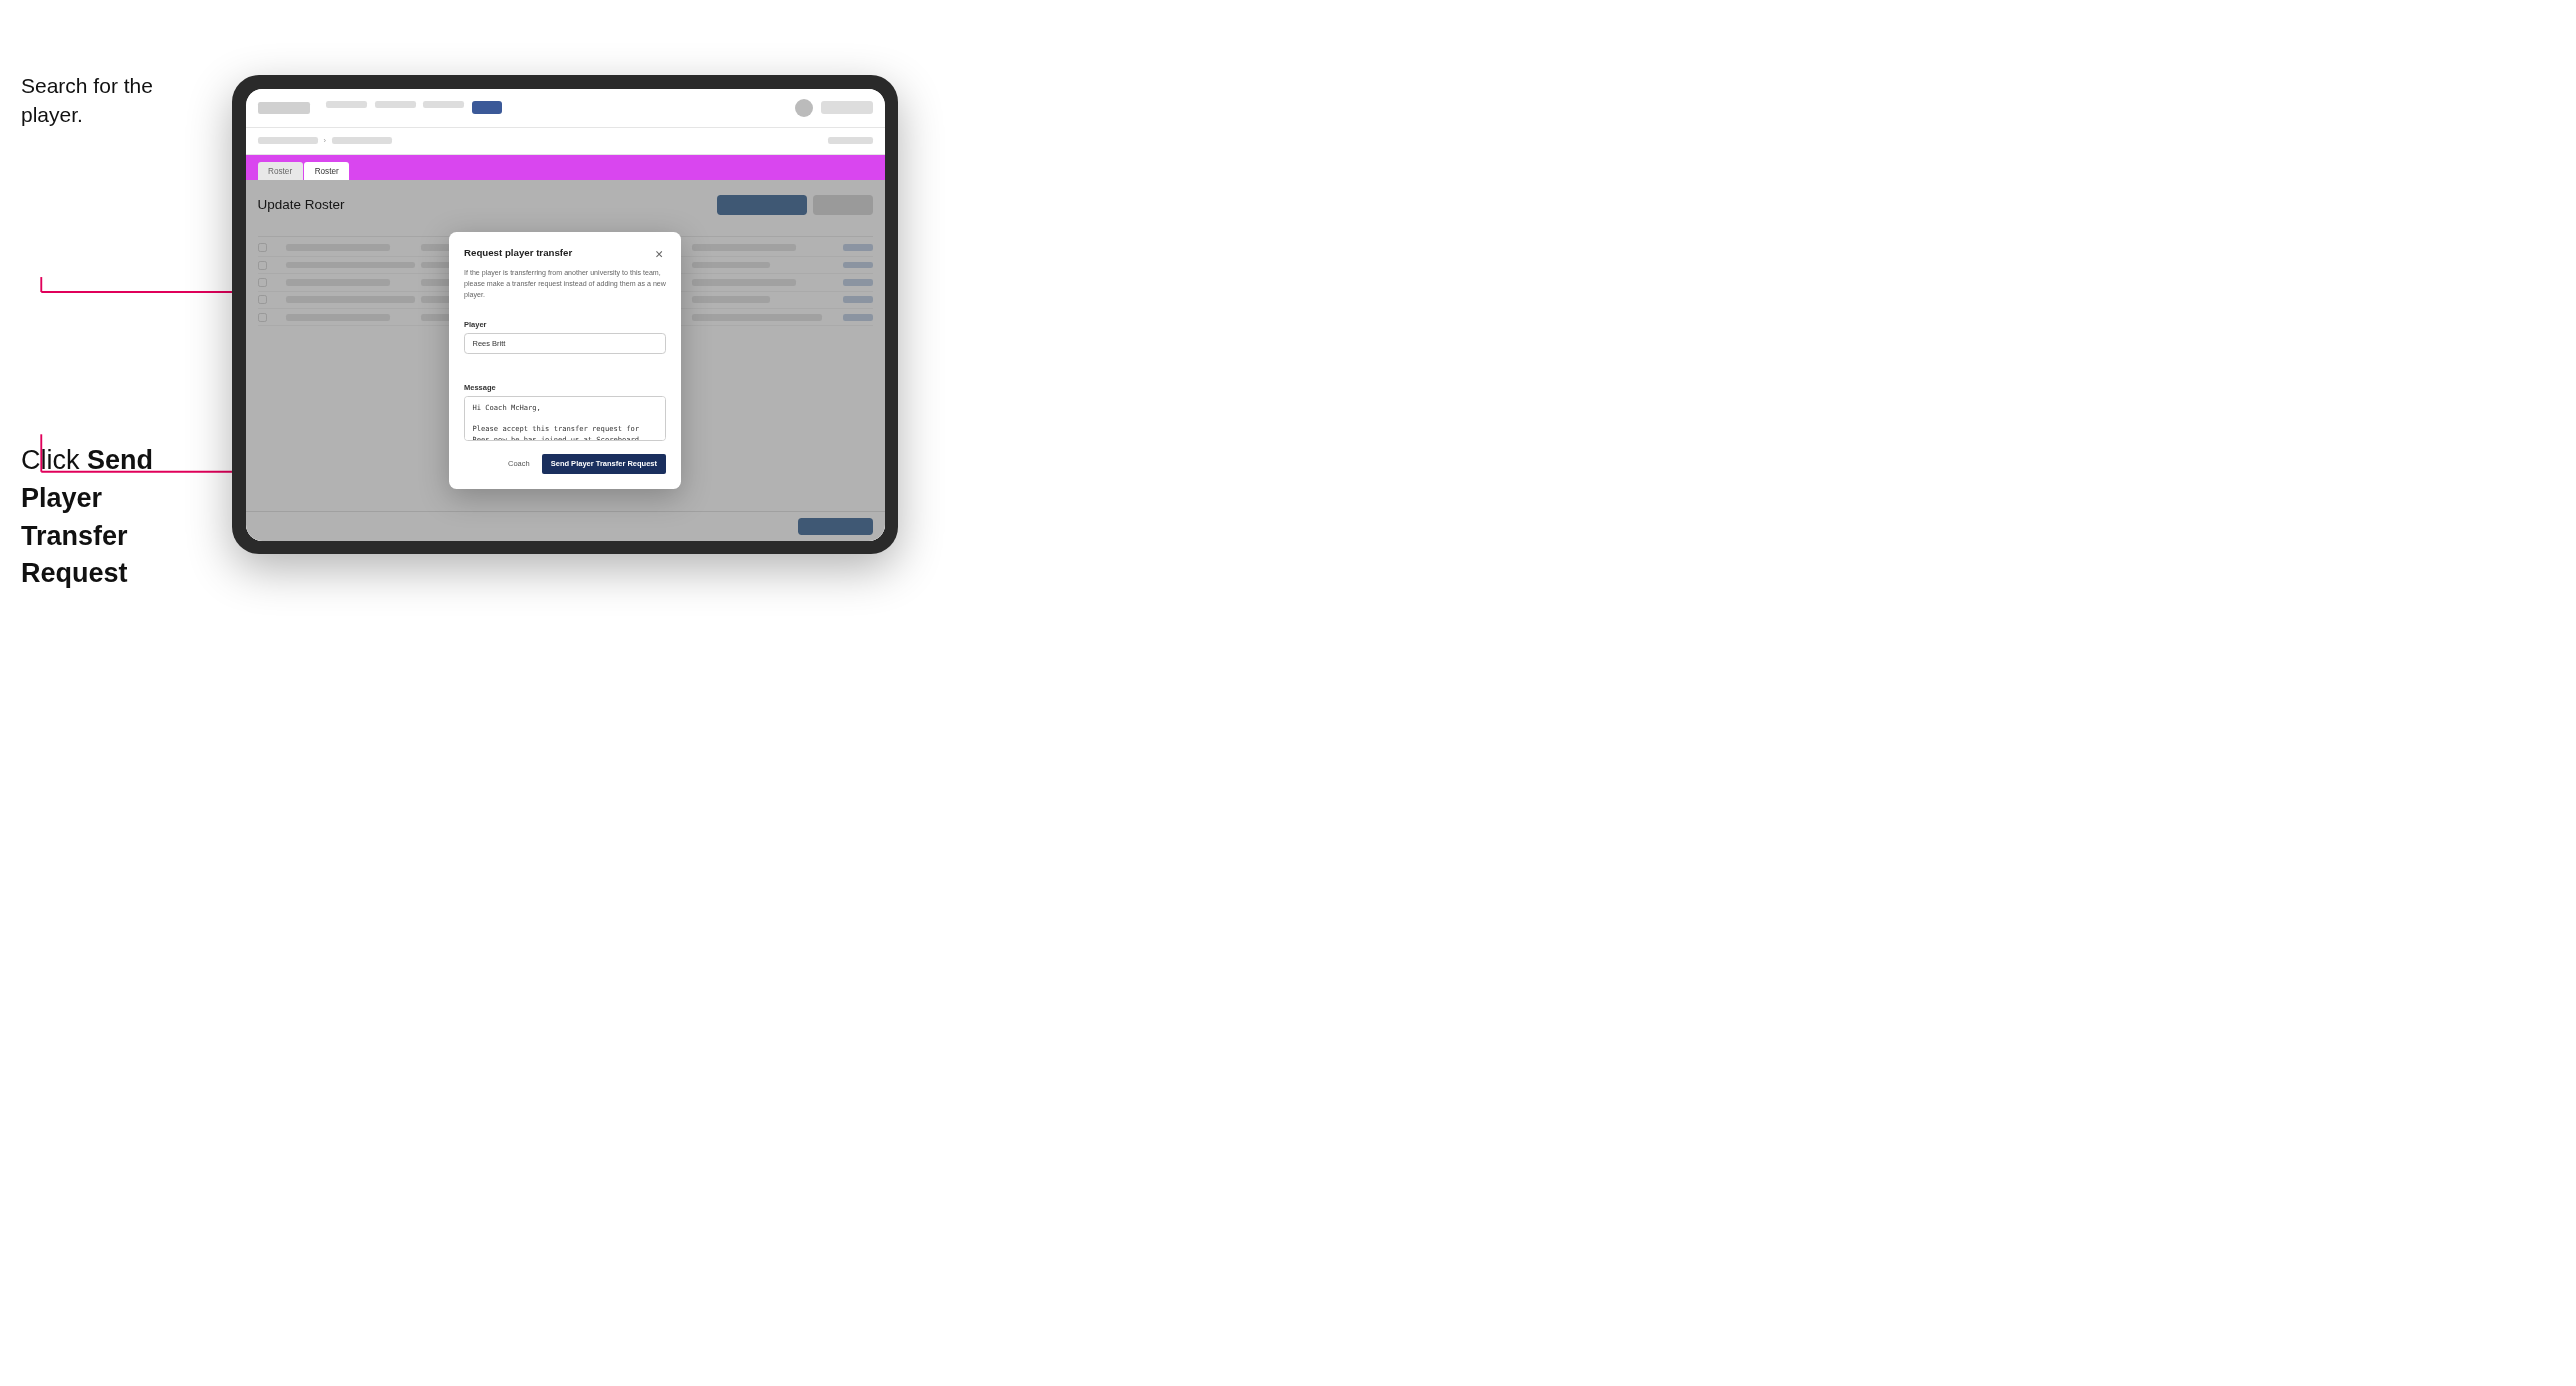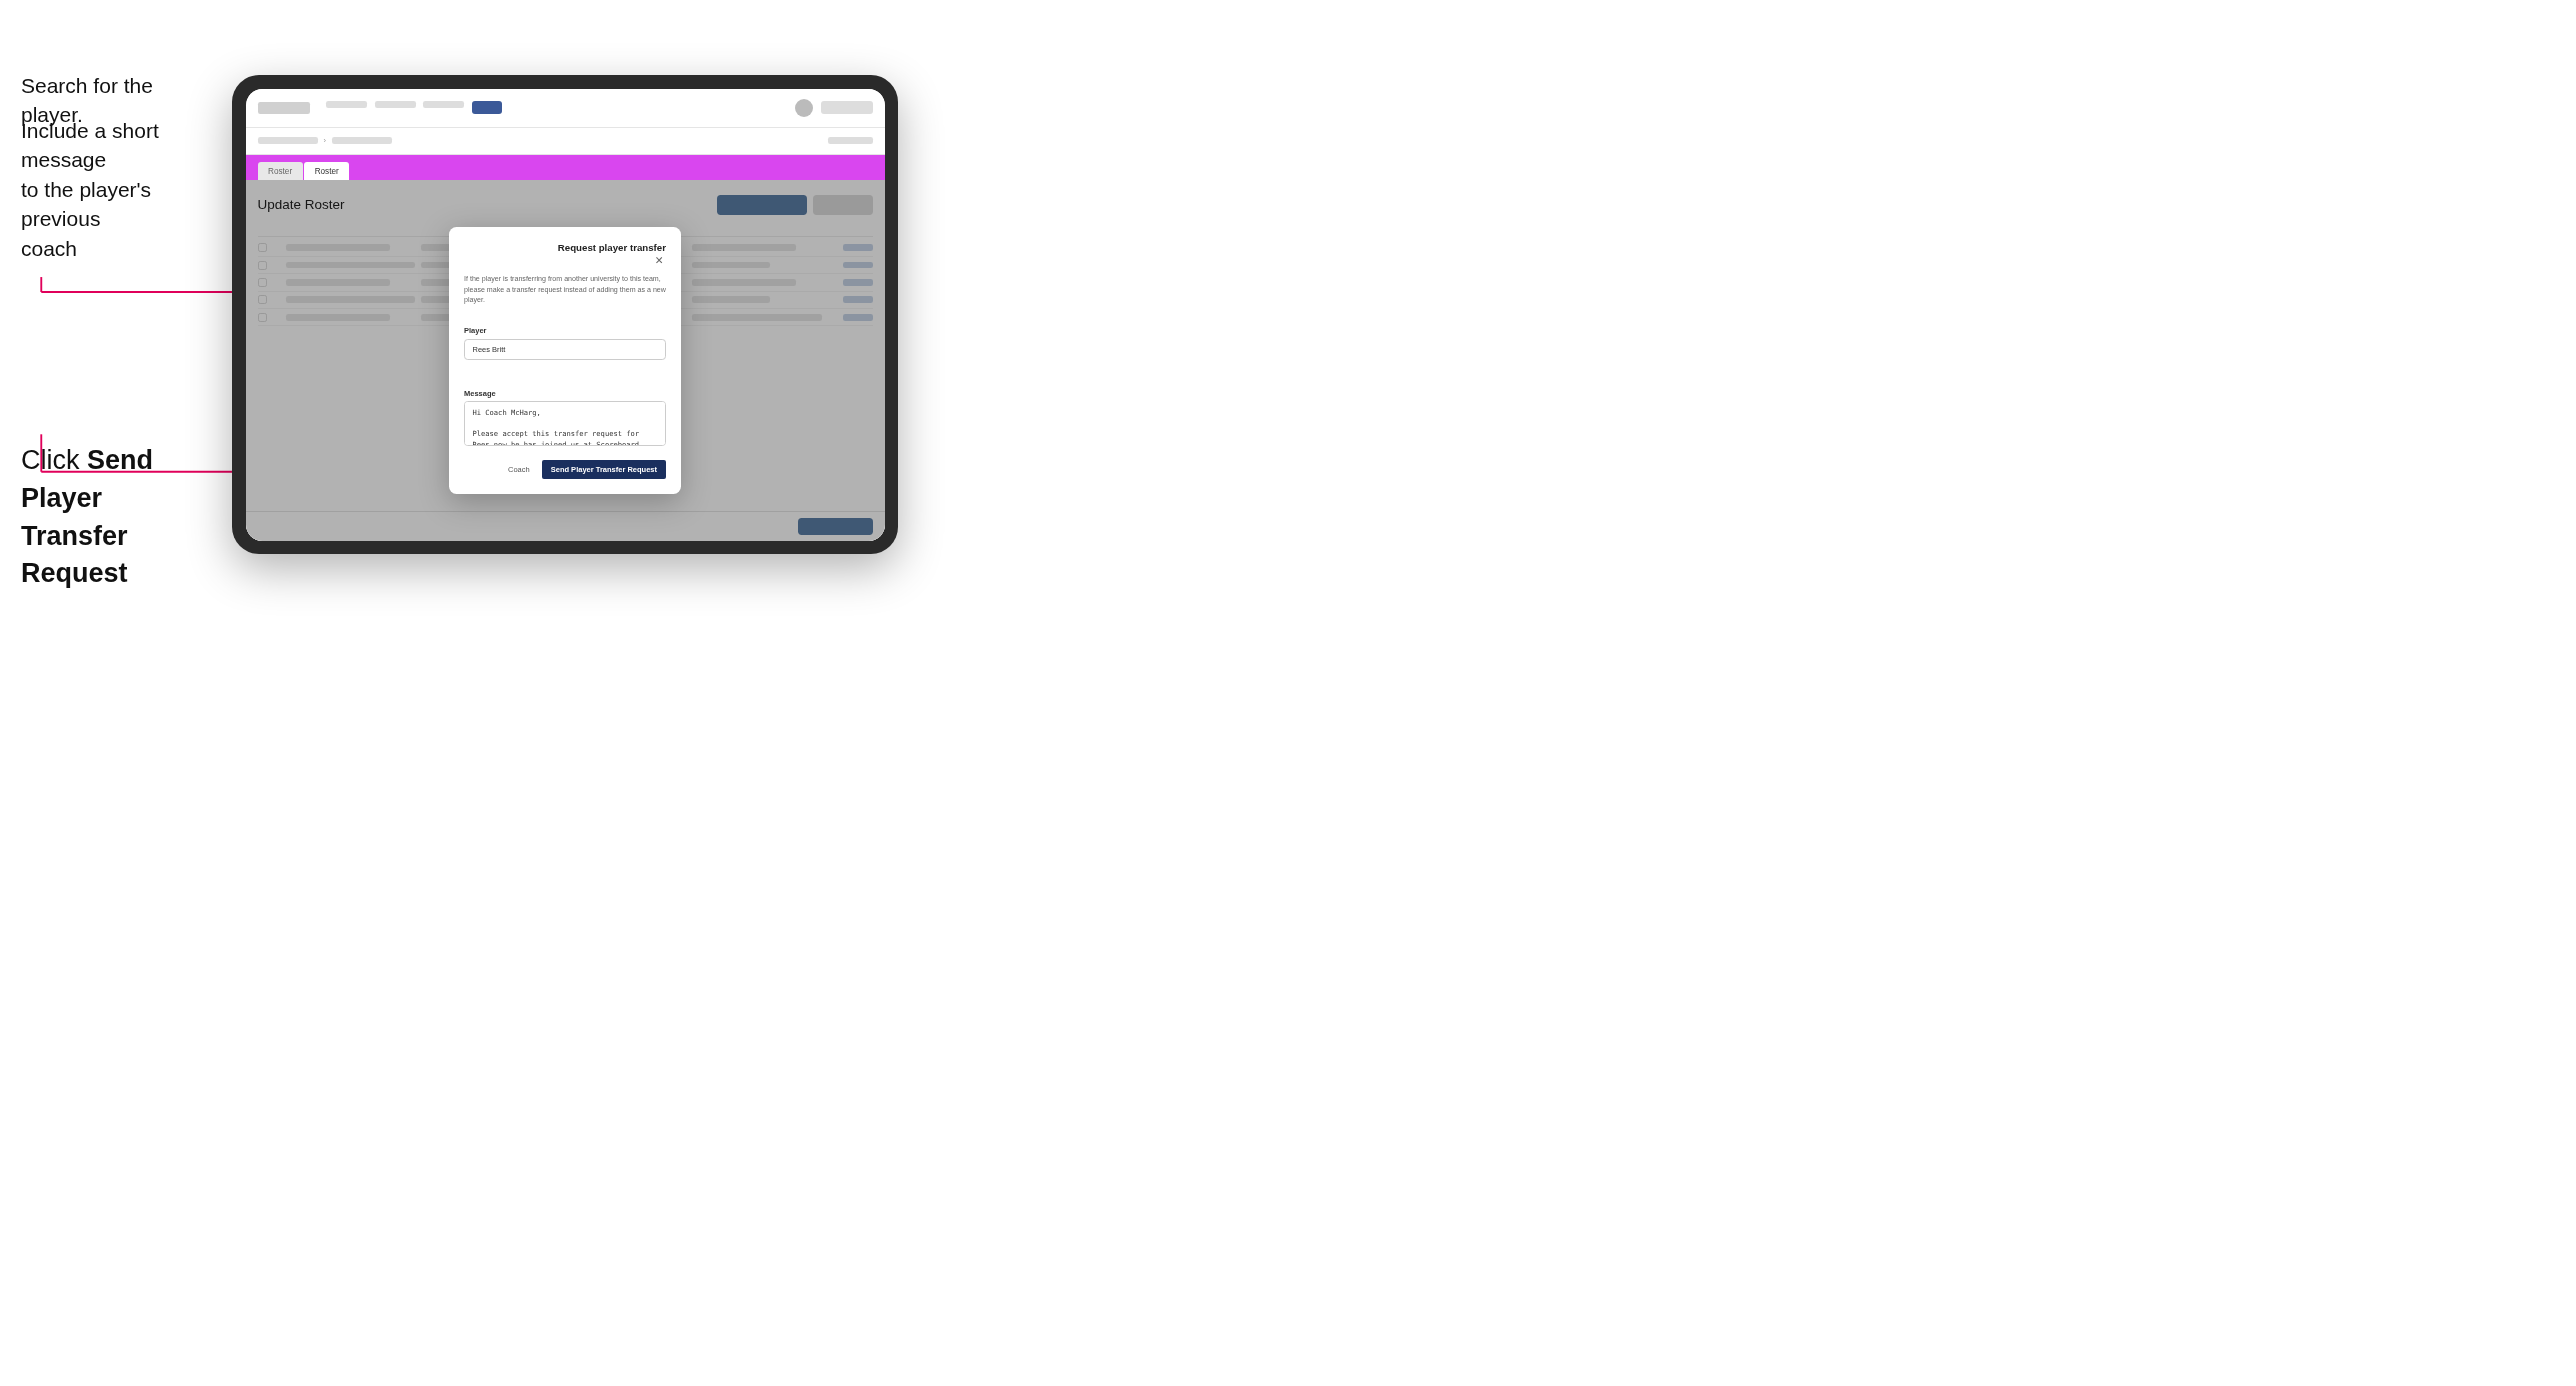--- a/index.html
+++ b/index.html
@@ -326,24 +326,23 @@
       background: #fff;
       border-radius: 7.5px;
       width: 232px;
       padding: 15px;
       box-shadow: 0 7.5px 30px rgba(0,0,0,0.25);
       position: relative;
     }
 
     .modal-header {
       display: flex;
-      align-items: flex-end;
+      align-items: flex-start;
       justify-content: space-between;
       margin-bottom: 7.5px;
-      flex-direction: column;
     }
 
     .modal-title {
       font-size: 9.7px;
       font-weight: 600;
       color: #222;
     }
 
     .modal-close {
       width: 13.5px;
@@ -434,21 +433,20 @@
       height: 1386px;
       pointer-events: none;
     }
   </style>
 </head>
 <body>
 
 <div class="annotation-area">
   <div class="annotation-search">Search for the player.</div>
 
-  <div class="annotation-message">Include a short message<br>to the player's previous<br>coach</div>
 
   <div class="annotation-click">Click <span>Send Player<br>Transfer Request</span></div>
 </div>
 
 <svg class="arrows-svg" viewBox="0 0 3440 1851" width="2576" height="1386">
 
   <line x1="55" y1="370" x2="55" y2="390" stroke="#e0005a" stroke-width="2.5"></line>
   <line x1="55" y1="390" x2="615" y2="390" stroke="#e0005a" stroke-width="2.5"></line>
   <polygon points="615,385 625,390 615,395" fill="#e0005a"></polygon>
 

